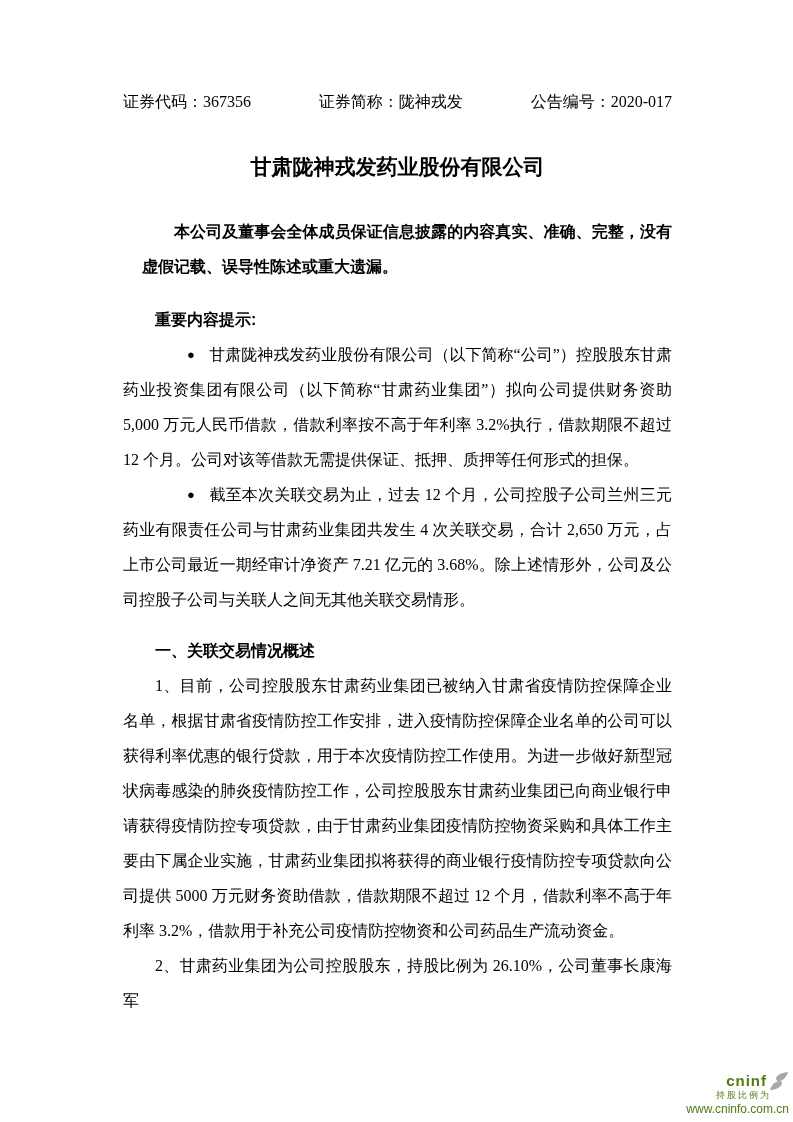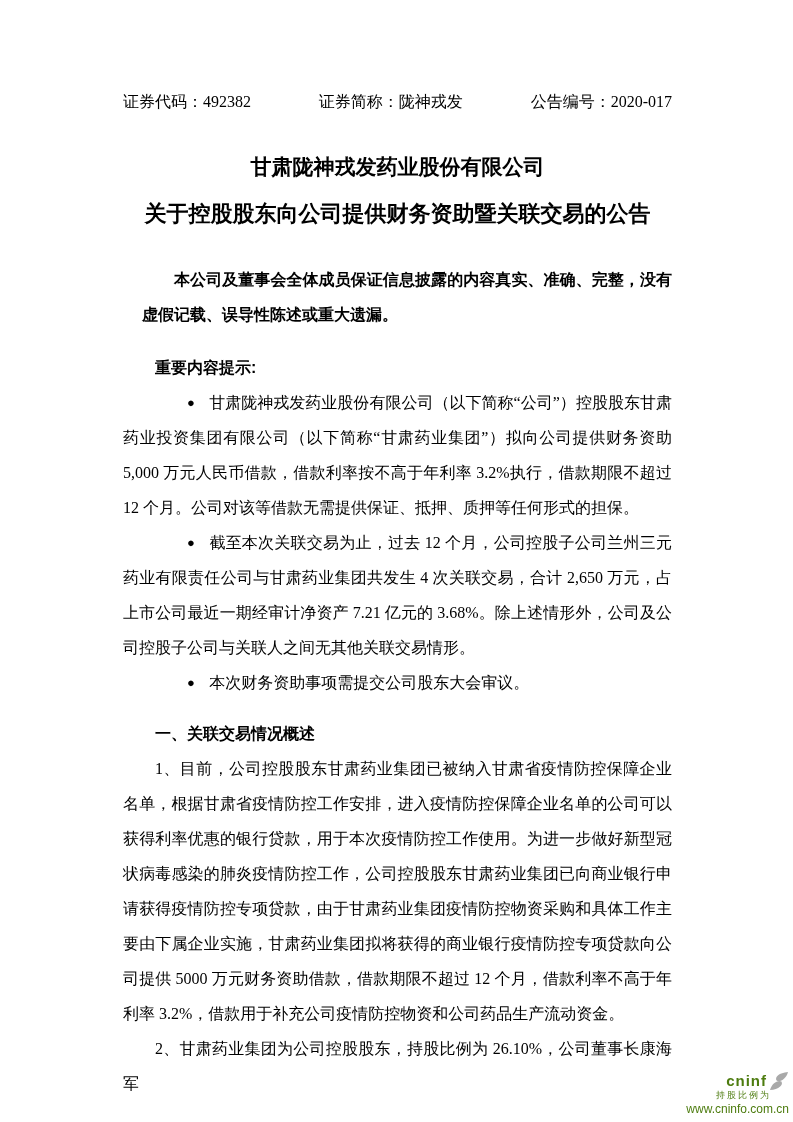--- a/index.html
+++ b/index.html
@@ -90,37 +90,35 @@
     margin-top: 2px;
   }
 </style>
 </head>
 <body>
 
 <div class="page">
   <div class="content">
 
     <div class="header-row">
-      <span>证券代码：492382</span>
+      <span>证券代码：367356</span>
       <span>证券简称：陇神戎发</span>
       <span>公告编号：2020-017</span>
     </div>
 
     <h1 class="title-company">甘肃陇神戎发药业股份有限公司</h1>
-    <h2 class="title-announcement">关于控股股东向公司提供财务资助暨关联交易的公告</h2>
 
     <p class="para bold disclaimer">本公司及董事会全体成员保证信息披露的内容真实、准确、完整，没有虚假记载、误导性陈述或重大遗漏。</p>
 
     <p class="para bold notice-heading">重要内容提示:</p>
 
     <p class="para"><span class="bullet-marker">●</span><span>甘肃陇神戎发药业股份有限公司（以下简称“公司”）控股股东甘肃药业投资集团有限公司（以下简称“甘肃药业集团”）拟向公司提供财务资助 5,000 万元人民币借款，借款利率按不高于年利率 3.2%执行，借款期限不超过 12 个月。公司对该等借款无需提供保证、抵押、质押等任何形式的担保。</span></p>
 
     <p class="para"><span class="bullet-marker">●</span><span>截至本次关联交易为止，过去 12 个月，公司控股子公司兰州三元药业有限责任公司与甘肃药业集团共发生 4 次关联交易，合计 2,650 万元，占上市公司最近一期经审计净资产 7.21 亿元的 3.68%。除上述情形外，公司及公司控股子公司与关联人之间无其他关联交易情形。</span></p>
 
-    <p class="para"><span class="bullet-marker">●</span><span>本次财务资助事项需提交公司股东大会审议。</span></p>
 
     <p class="para bold section-heading">一、关联交易情况概述</p>
 
     <p class="para">1、目前，公司控股股东甘肃药业集团已被纳入甘肃省疫情防控保障企业名单，根据甘肃省疫情防控工作安排，进入疫情防控保障企业名单的公司可以获得利率优惠的银行贷款，用于本次疫情防控工作使用。为进一步做好新型冠状病毒感染的肺炎疫情防控工作，公司控股股东甘肃药业集团已向商业银行申请获得疫情防控专项贷款，由于甘肃药业集团疫情防控物资采购和具体工作主要由下属企业实施，甘肃药业集团拟将获得的商业银行疫情防控专项贷款向公司提供 5000 万元财务资助借款，借款期限不超过 12 个月，借款利率不高于年利率 3.2%，借款用于补充公司疫情防控物资和公司药品生产流动资金。</p>
 
     <p class="para">2、甘肃药业集团为公司控股股东，持股比例为 26.10%，公司董事长康海军</p>
 
   </div>
 
   <div class="footer-logo" style="color:#4d7c0f;">

